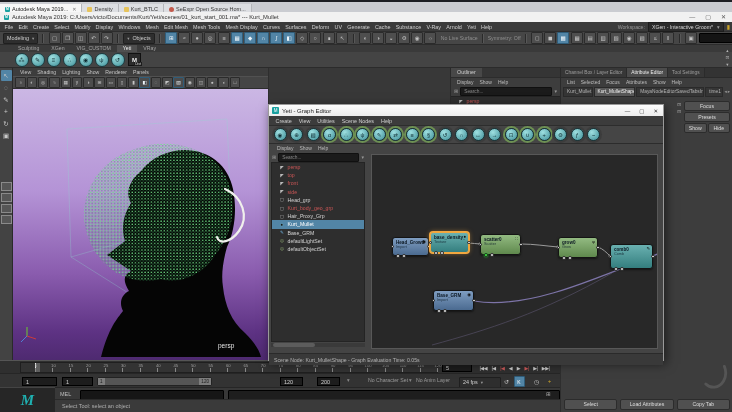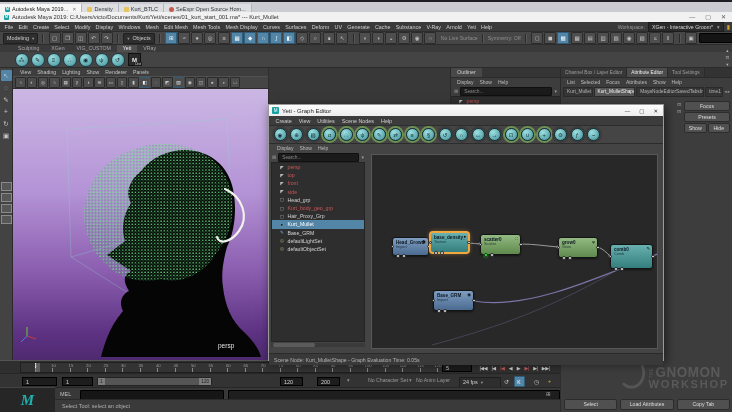--- a/index.html
+++ b/index.html
@@ -851,27 +851,20 @@
 
   <div class="abs mblock">
     <span class="mlogo">M</span>
   </div>
 
   <div class="abs rbot">
     <div class="gnomon">
       <svg width="26" height="27" viewBox="0 0 28 28">
         <path d="M3 21 C 8 26 17 26 22 18 C 25 13 25 7 23 2" fill="none" stroke="#5c5c5c" stroke-width="3" stroke-linecap="round"></path>
       </svg>
-      <div class="gn-txt">
-        <div class="gn-row">
-          <span class="gn-the">THE</span>
-          <span class="gn-1">GNOMON</span>
-        </div>
-        <span class="gn-2">WORKSHOP</span>
-      </div>
     </div>
     <div class="aebtns">
       <span class="btn">Select</span>
       <span class="btn">Load Attributes</span>
       <span class="btn">Copy Tab</span>
     </div>
   </div>
 
 </div>
 

